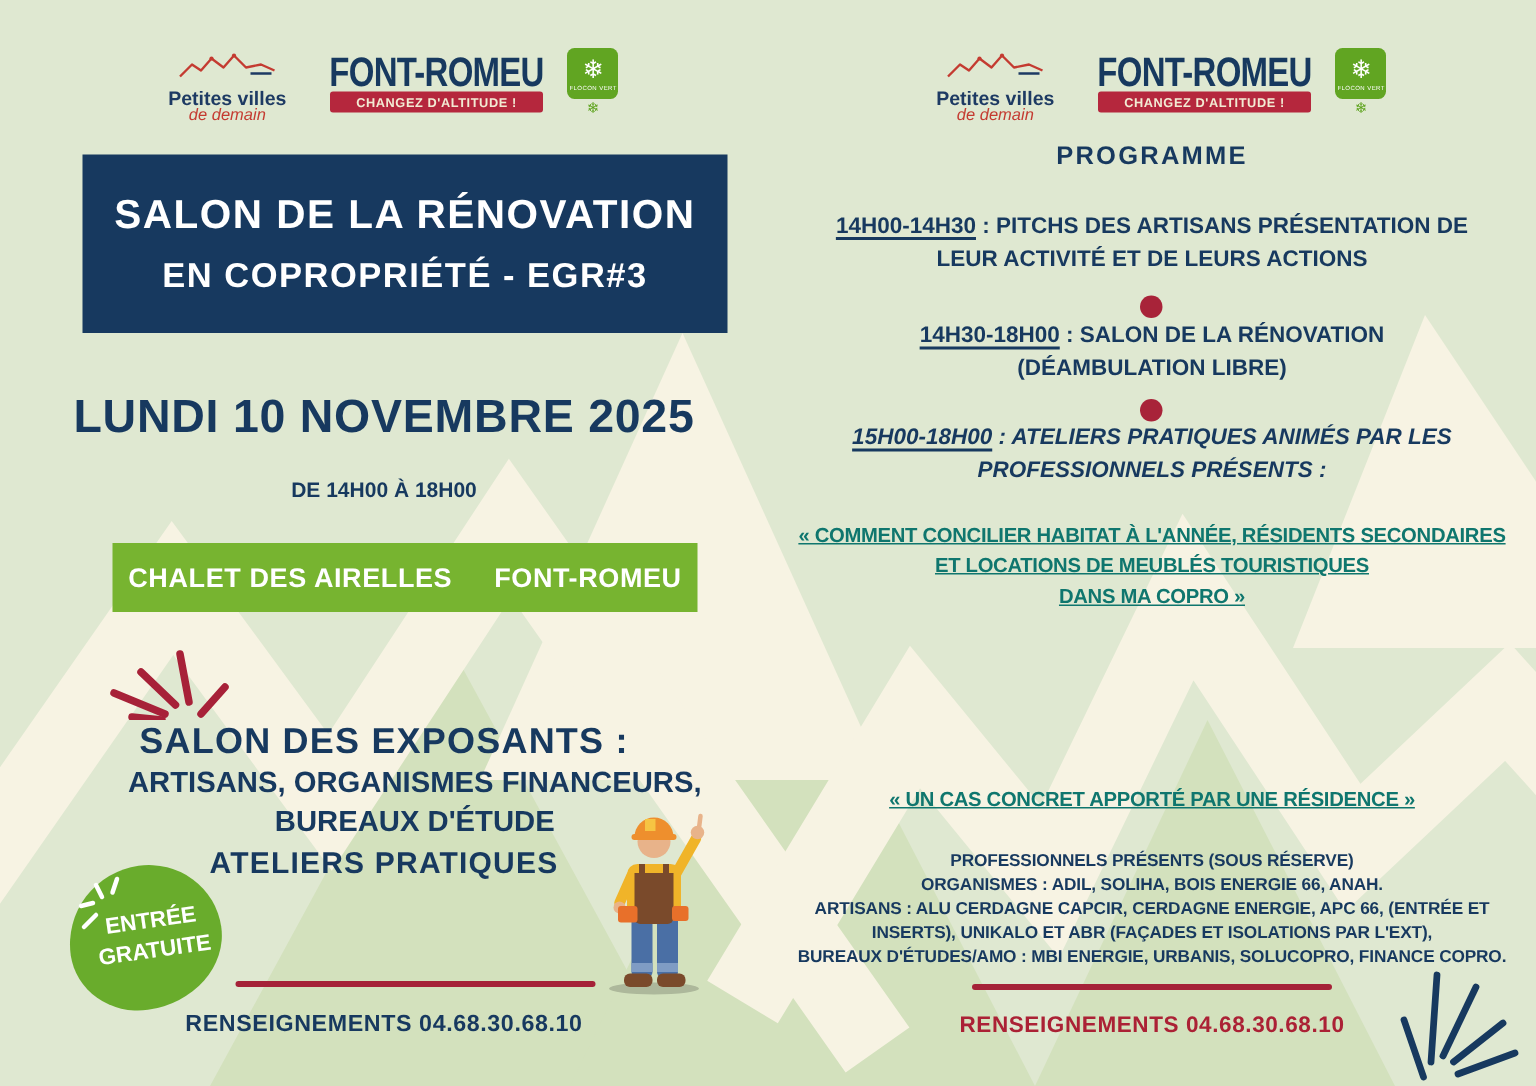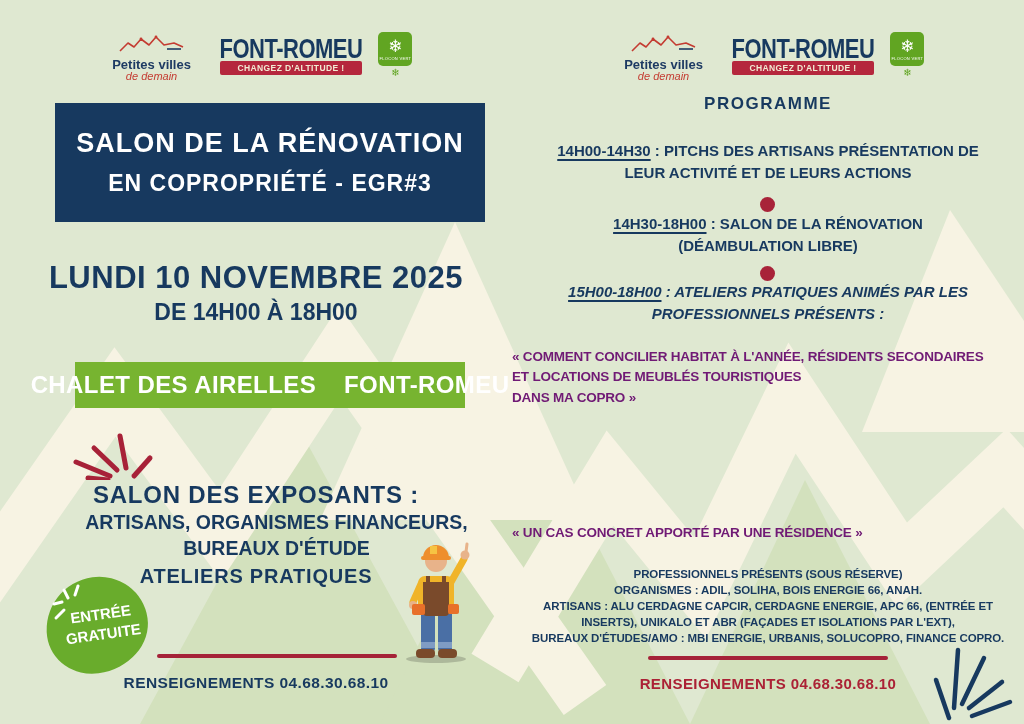--- a/index.html
+++ b/index.html
@@ -29,24 +29,24 @@
   .flocon-mini{color:#61a522;font-size:10px;line-height:1;margin-top:2px;}
 
   
   .title-banner{position:absolute;left:55px;top:103px;width:430px;height:119px;background:#17395f;
                 color:#fff;display:flex;flex-direction:column;align-items:center;justify-content:center;
                 gap:11px;text-align:center;}
   .title-line1{font-size:27px;font-weight:700;letter-spacing:1px;white-space:nowrap;}
   .title-line2{font-size:23px;font-weight:700;letter-spacing:1px;white-space:nowrap;}
   .event-date{position:absolute;top:260px;width:100%;text-align:center;font-size:31px;
               font-weight:800;letter-spacing:0.5px;white-space:nowrap;}
-  .event-time{position:absolute;top:299px;width:100%;text-align:center;font-size:23px;font-weight:700;}
+  .event-time{position:absolute;top:318px;width:100%;text-align:center;font-size:14px;font-weight:700;}
   .venue-banner{position:absolute;left:75px;top:362px;width:390px;height:46px;background:#77b430;
                 color:#fff;display:flex;align-items:center;justify-content:center;gap:28px;
-                font-size:24px;font-weight:700;letter-spacing:0.4px;white-space:nowrap;}
+                font-size:18px;font-weight:700;letter-spacing:0.4px;white-space:nowrap;}
   .expo{position:absolute;top:467px;width:100%;text-align:center;line-height:1.3;}
   .expo-title{font-size:24px;font-weight:700;letter-spacing:0.8px;margin-top:12px;}
   .expo-l2,.expo-l3{font-size:19.5px;font-weight:700;padding-left:41px;}
   .expo-l4{font-size:20px;font-weight:800;letter-spacing:0.8px;margin-top:2px;}
   .badge{position:absolute;left:46px;top:577px;width:102px;height:96px;background:#69ac2c;
          border-radius:52% 48% 55% 45% / 55% 50% 50% 45%;transform:rotate(-8deg);color:#fff;
          display:flex;flex-direction:column;align-items:center;justify-content:center;
          font-size:15px;font-weight:700;line-height:1.35;padding-left:10px;box-sizing:border-box;}
   .deco{position:absolute;z-index:2;}
   .divider{position:absolute;height:4px;background:#a52238;border-radius:2px;}
@@ -57,22 +57,22 @@
 
   
   .programme-title{position:absolute;top:94px;width:100%;text-align:center;font-size:17px;
                    font-weight:800;letter-spacing:1.5px;}
   .sched{position:absolute;width:100%;text-align:center;font-size:15px;font-weight:700;
          line-height:1.45;white-space:nowrap;}
   .sched .u{text-decoration:underline;text-underline-offset:3px;text-decoration-thickness:2px;}
   .sched-1{top:140px;} .sched-2{top:213px;} .sched-3{top:281px;font-style:italic;}
   .dot{position:absolute;left:248px;width:15px;height:15px;background:#a82339;border-radius:50%;}
   .dot-1{top:197px;} .dot-2{top:266px;}
-  .quote{position:absolute;width:100%;text-align:left;color:#701a75;font-size:13.5px;
-         font-weight:700;line-height:1.5;letter-spacing:-0.2px;white-space:nowrap;}
+  .quote{position:absolute;width:100%;text-align:center;color:#0f766e;font-size:13.5px;
+         font-weight:700;line-height:1.5;letter-spacing:-0.2px;white-space:nowrap;text-decoration:underline;}
   .quote-1{top:347px;} .quote-2{top:427px;} .quote-3{top:523px;}
   .pros{position:absolute;top:566px;width:100%;text-align:center;color:#17395f;font-size:11.5px;
         font-weight:700;line-height:1.4;letter-spacing:-0.1px;white-space:nowrap;}
   .divider-right{left:136px;top:656px;width:240px;}
   .contact-right{top:675px;color:#ab2135;font-size:15px;}
 </style>
 </head>
 <body>
 
 <div class="page">

